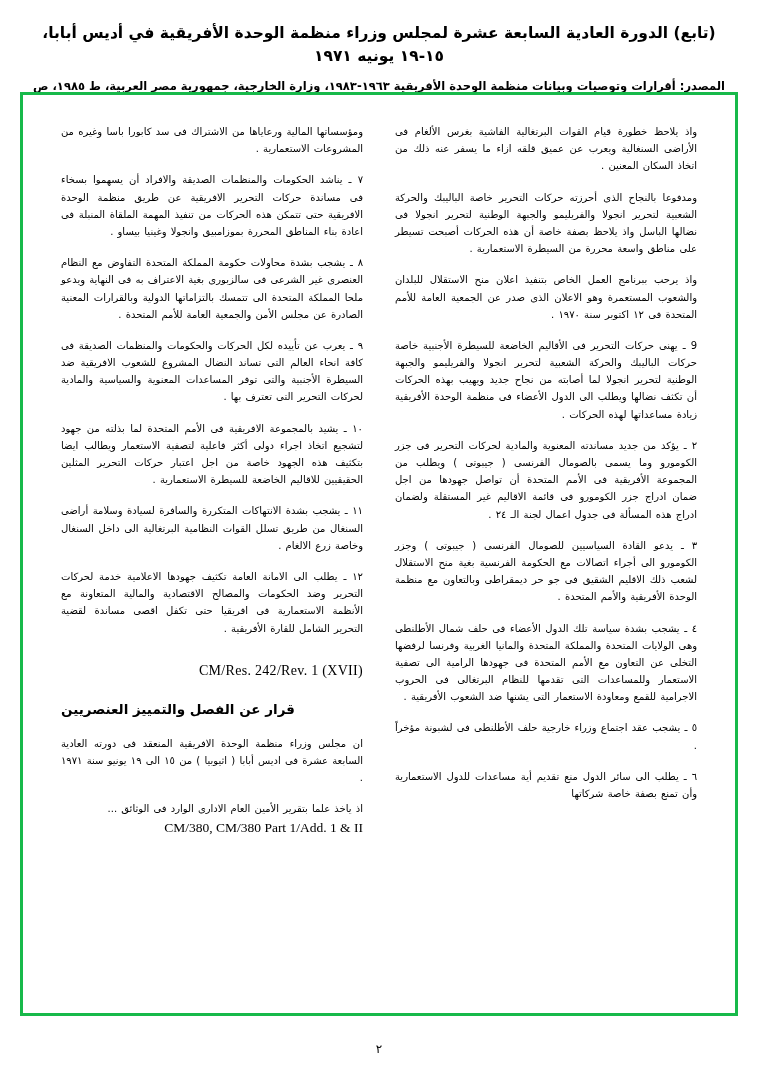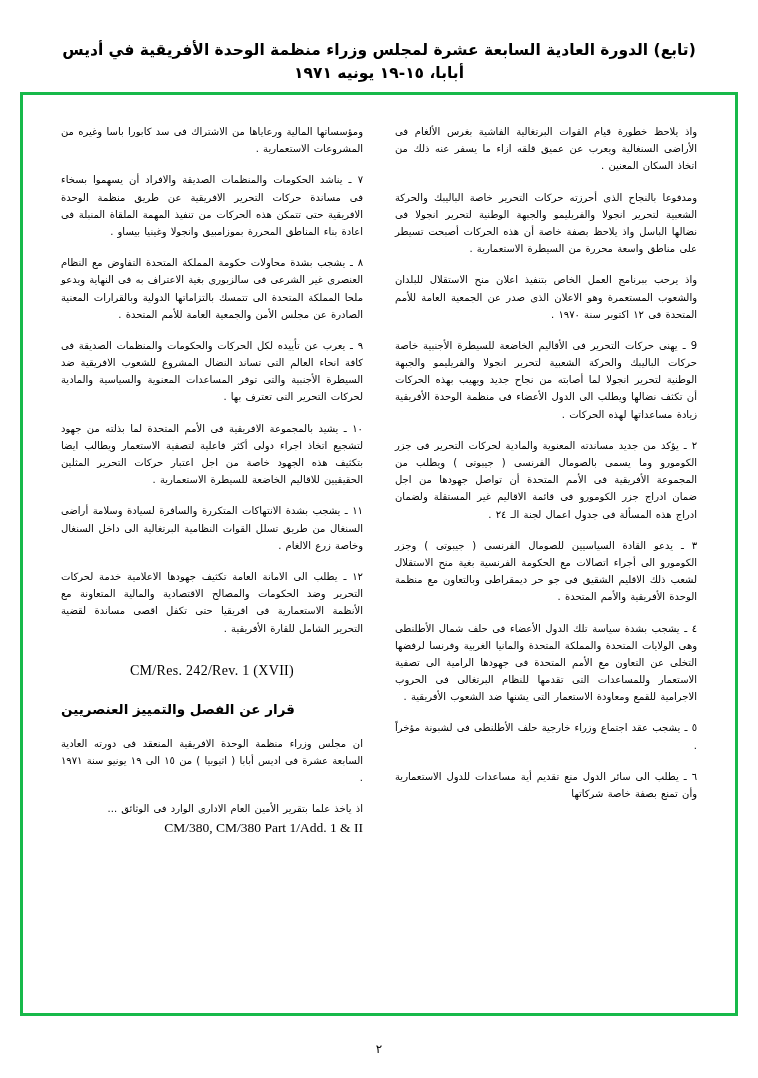--- a/index.html
+++ b/index.html
@@ -13,21 +13,21 @@
     height: 1078px;
     font-family: "DejaVu Sans", sans-serif;
     color: #000000;
     position: relative;
     overflow: hidden;
   }
   .page {
     width: 758px;
     height: 1078px;
     box-sizing: border-box;
-    padding: 17px;
+    padding: 0;
     position: relative;
   }
   .head {
     text-align: center;
     padding: 22px 26px 0 26px;
   }
   .head-title {
     font-family: "DejaVu Sans", sans-serif;
     font-size: 15.5px;
     font-weight: bold;
@@ -81,21 +81,21 @@
     text-align-last: right;
     margin: 0 0 14px 0;
     direction: rtl;
     word-spacing: 1px;
   }
   p.par.tight { margin-bottom: 13px; }
   .res-id {
     font-family: "Liberation Serif", serif;
     font-size: 14px;
     direction: ltr;
-    text-align: center;
+    text-align: right;
     margin: 26px 0 22px 0;
     letter-spacing: .3px;
   }
   .res-title {
     font-family: "DejaVu Sans", sans-serif;
     font-size: 13.5px;
     font-weight: bold;
     text-align: left;
     margin: 0 0 18px 0;
     direction: rtl;

